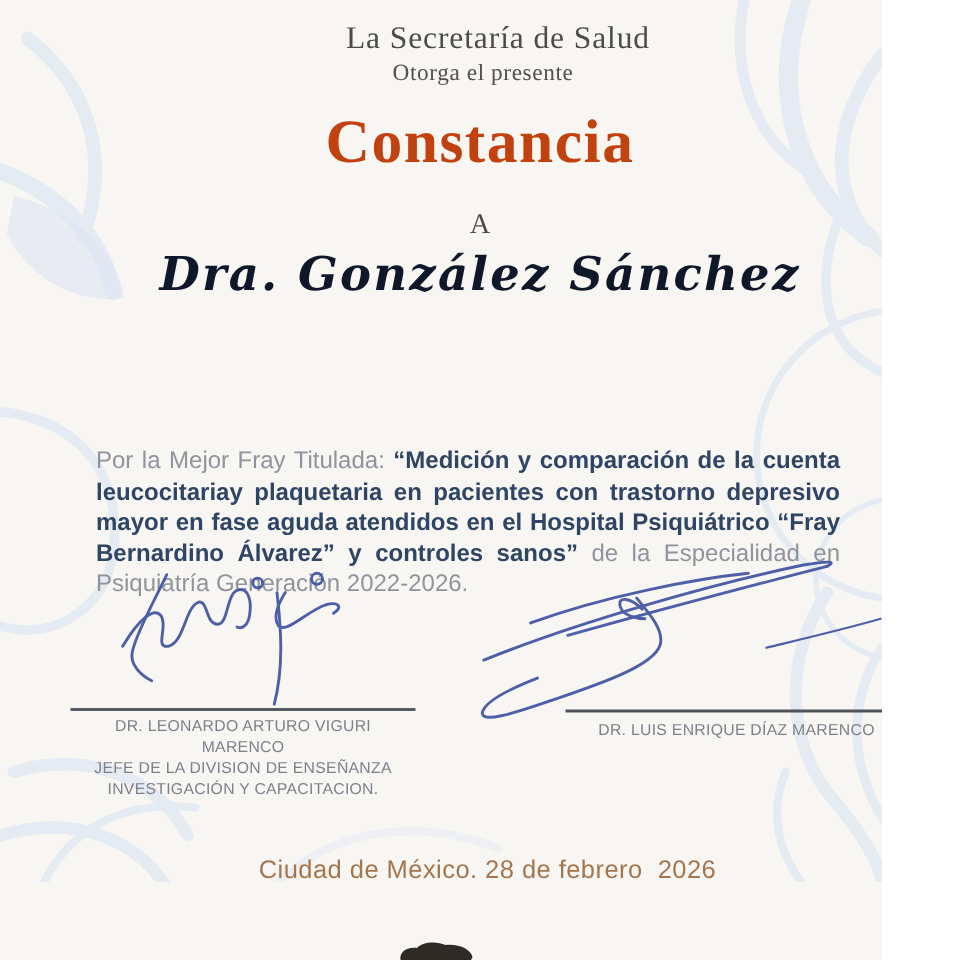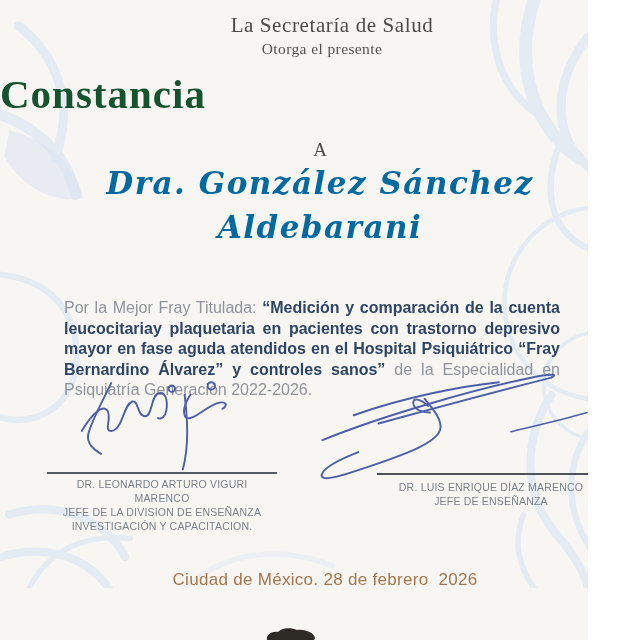--- a/index.html
+++ b/index.html
@@ -17,33 +17,33 @@
     top:13px;left:12px;width:640px;text-align:center;
     font-family:"Liberation Serif",serif;
     font-size:21px;letter-spacing:.6px;color:#4c4b49;
   }
   .presents{
     top:40px;left:2px;width:640px;text-align:center;
     font-family:"Liberation Serif",serif;
     font-size:15.5px;letter-spacing:.4px;color:#53514e;
   }
   .title{
-    top:70px;left:0;width:640px;
+    top:70px;left:0;width:640px;text-align:center;
     font-family:"Liberation Serif",serif;font-weight:bold;
-    font-size:41px;letter-spacing:1px;color:#14532d;
+    font-size:41px;letter-spacing:1px;color:#c2410c;
   }
   .to-label{
     top:139px;left:0;width:640px;text-align:center;
     font-family:"Liberation Serif",serif;
     font-size:19px;color:#4c4b49;
   }
   .recipient{
     top:161px;left:0;width:640px;text-align:center;
     font-family:"DejaVu Serif",serif;font-style:italic;font-weight:bold;
-    font-size:31px;line-height:44px;letter-spacing:1.5px;color:#0369a1;
+    font-size:31px;line-height:44px;letter-spacing:1.5px;color:#0f172a;
   }
   .body-par{
     top:298px;left:64px;width:496px;margin:0;
     font-size:16px;line-height:20.6px;text-align:justify;
   }
   .muted{color:#8f949c;font-weight:400;}
   .thesis{color:#2f4566;font-weight:700;margin-top:26px;}
   .sig-rule{height:2px;background:#565b63;}
   .rule-left{top:472px;left:47px;width:230px;}
   .rule-right{top:473px;left:377px;width:224px;background:#4e535a;}
@@ -88,37 +88,35 @@
     </g>
   </svg>
 
   <div class="abs issuer">La Secretaría de Salud</div>
   <div class="abs presents">Otorga el presente</div>
   <div class="abs title">Constancia</div>
   <div class="abs to-label">A</div>
 
   <div class="abs recipient">
     <div>Dra. González Sánchez</div>
-    <div>Aldebarani</div>
   </div>
 
   <p class="abs body-par"><span class="muted">Por la Mejor Fray Titulada: </span><span class="thesis">“Medición y comparación de la cuenta leucocitariay plaquetaria en pacientes con trastorno depresivo mayor en fase aguda atendidos en el Hospital Psiquiátrico “Fray Bernardino Álvarez” y controles sanos”</span><span class="muted"> de la Especialidad en Psiquiatría Generación 2022-2026.</span></p>
 
   <div class="abs sig-rule rule-left"></div>
   <div class="abs sig-rule rule-right"></div>
 
   <div class="abs sig-caption cap-left">
     <div>DR. LEONARDO ARTURO VIGURI</div>
     <div>MARENCO</div>
     <div>JEFE DE LA DIVISION DE ENSEÑANZA</div>
     <div>INVESTIGACIÓN Y CAPACITACION.</div>
   </div>
   <div class="abs sig-caption cap-right">
     <div>DR. LUIS ENRIQUE DÍAZ MARENCO</div>
-    <div>JEFE DE ENSEÑANZA</div>
   </div>
 
   <svg class="layer" viewBox="0 0 640 640" aria-hidden="true">
     <g fill="none" stroke="#4053a4" stroke-width="2.1" stroke-linecap="round" opacity="0.92">
       <g>
         <path d="M121,417 C112,436 99,459 96,473 C94,482 102,490 110,494"></path>
         <path d="M89,469 C101,449 112,440 117,447 C122,455 112,470 122,469 C134,466 134,441 144,437 C151,435 149,453 158,453 C166,453 164,430 173,428 C180,426 183,436 181,447 C180,453 176,457 172,455"></path>
         <path d="M207,430 C202,438 198,448 202,454 C208,460 222,444 236,439 C246,436 249,441 242,445"></path>
         <path d="M201,430 C204,456 206,484 199,511"></path>
         <circle cx="187" cy="423" r="3.5"></circle>

